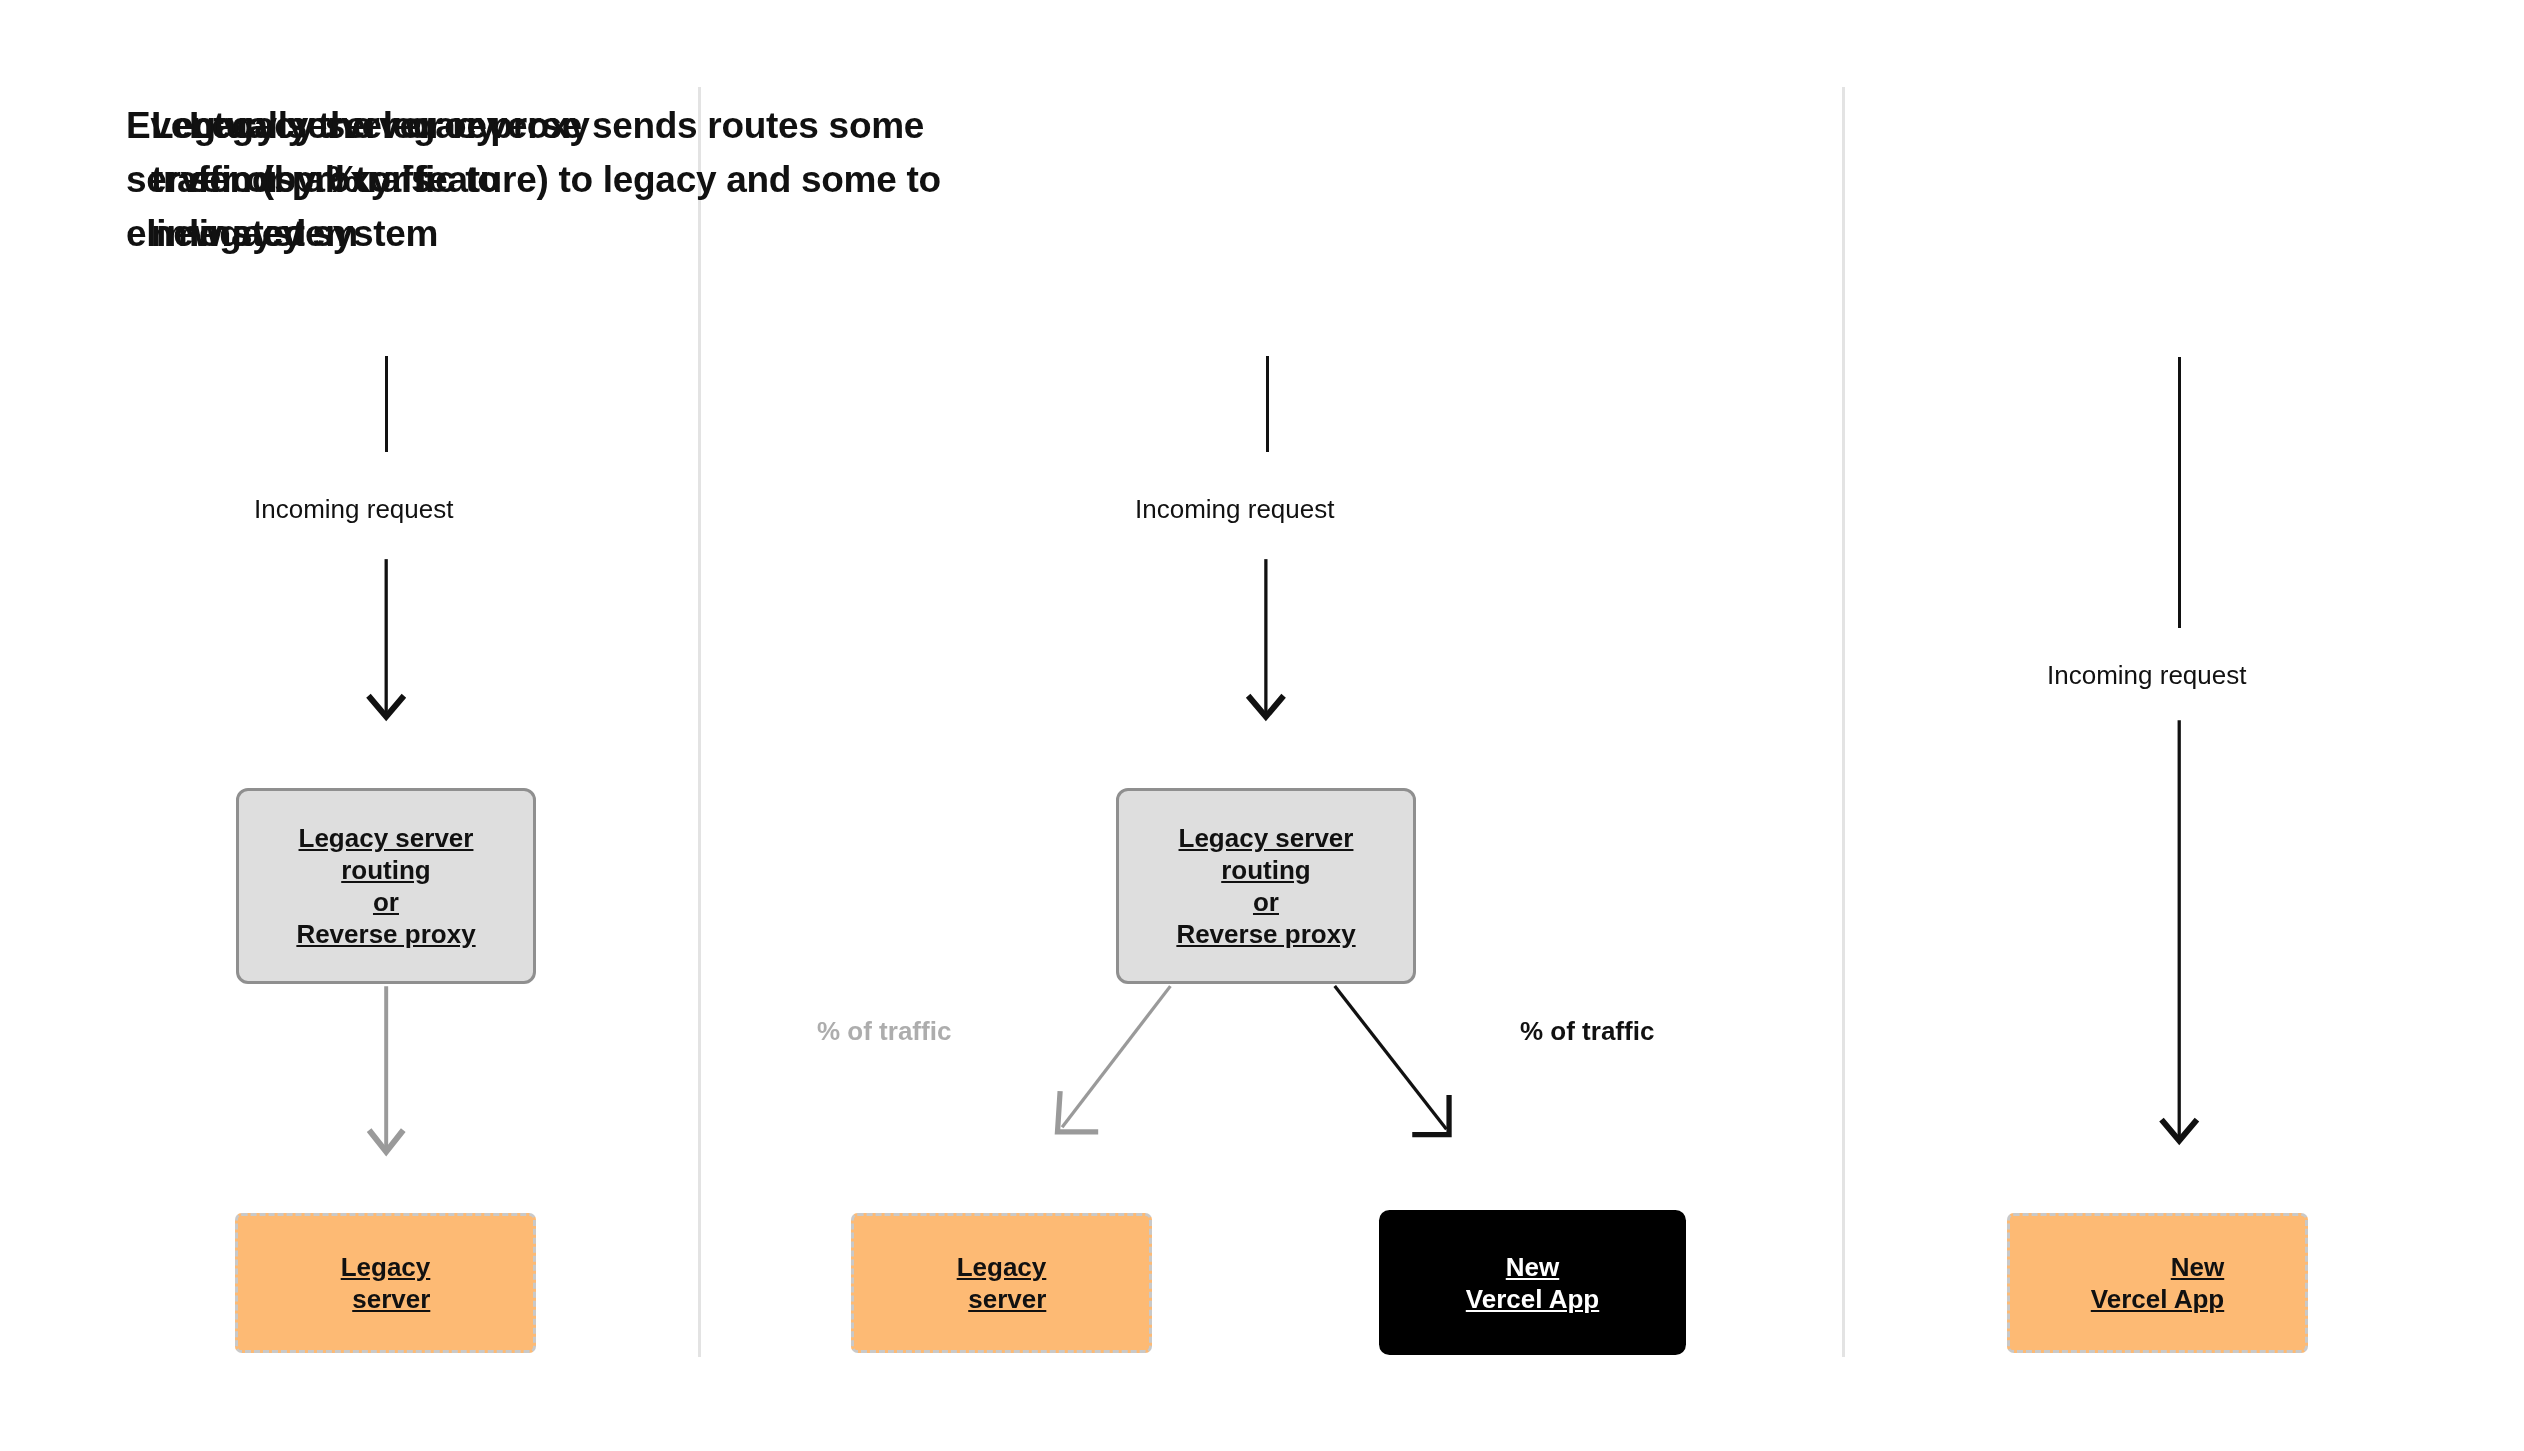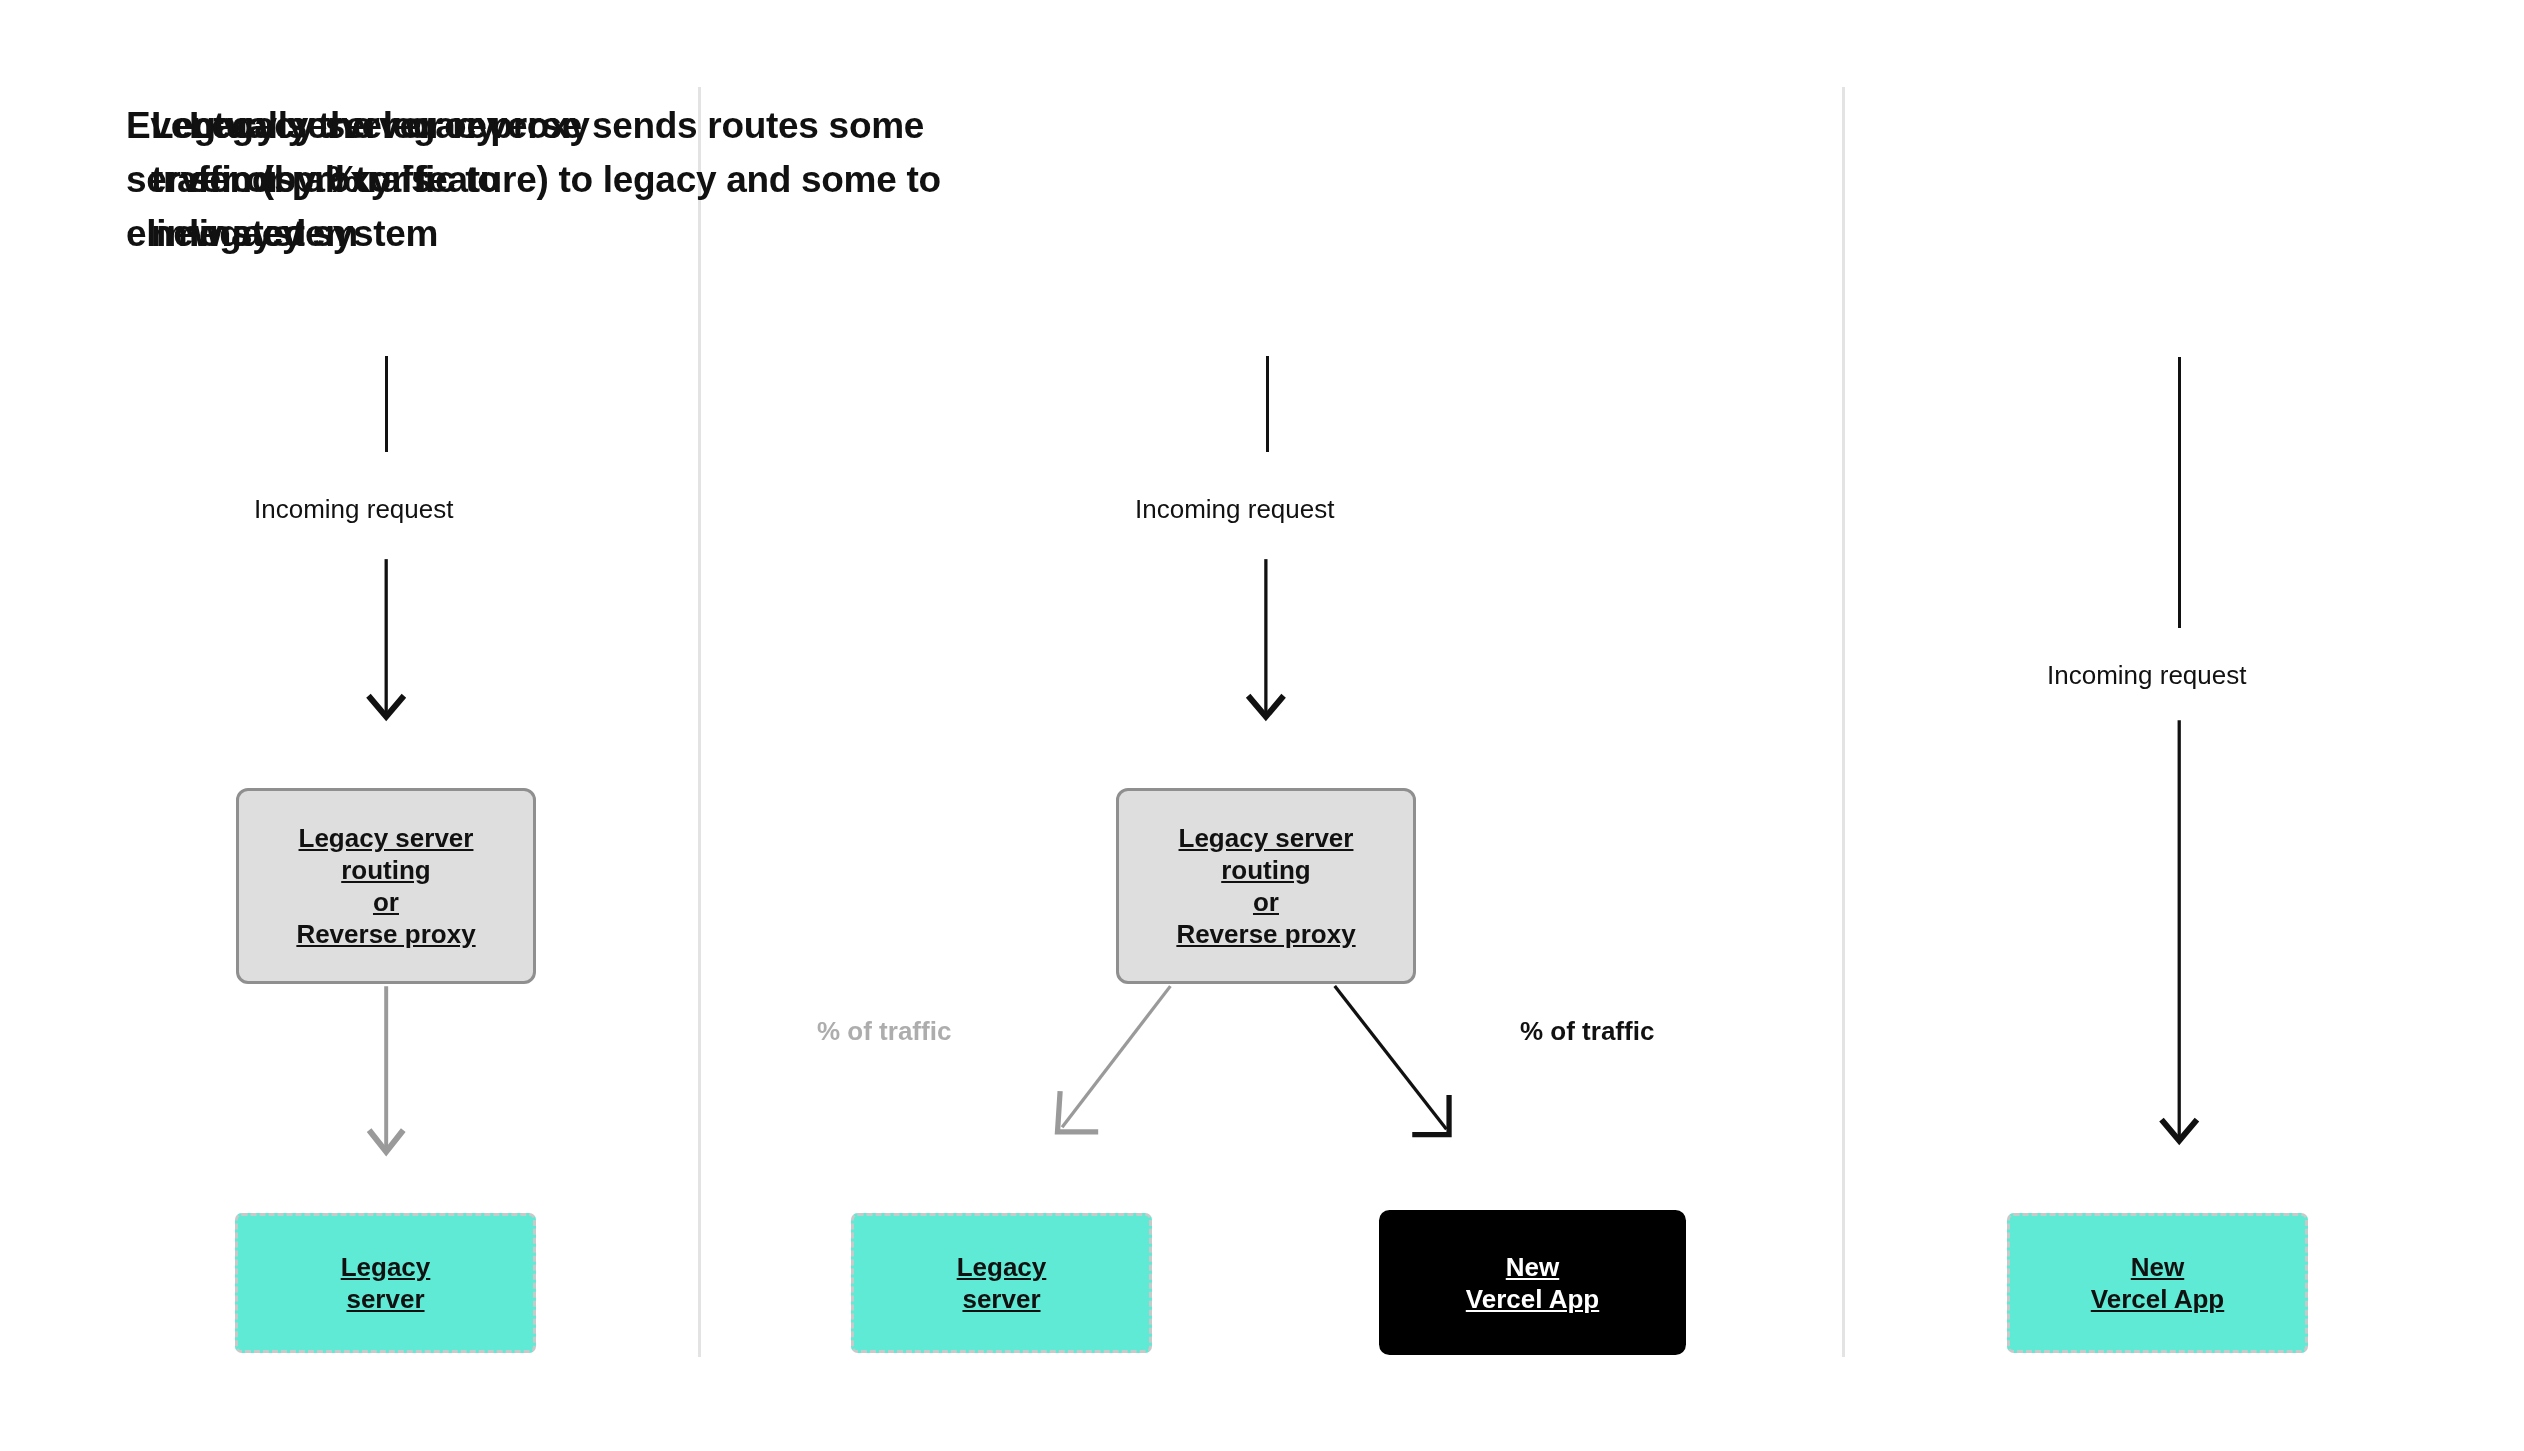--- a/index.html
+++ b/index.html
@@ -115,25 +115,26 @@
     border-radius: 12px;
     width: 300px;
     height: 196px;
   }
   .box-proxy .box-text { color: #111111; }
   #box-proxy-1 { left: 236px;  top: 788px; }
   #box-proxy-2 { left: 1116px; top: 788px; }
 
   
   .box-dashed {
-    background: #5eead4;
+    background: #fdba74;
     border: 3.3px dashed #c9c9c9;
     border-radius: 6.6px;
     width: 301px;
     height: 140px;
+    text-align: right;
   }
   .box-dashed .box-text { color: #111111; }
   #box-legacy-1 { left: 235px;  top: 1213px; }
   #box-legacy-2 { left: 851px; top: 1213px; }
   #box-newapp-3 { left: 2007px; top: 1213px; }
 
   
   .box-black {
     background: #000000;
     border-radius: 10.5px;

